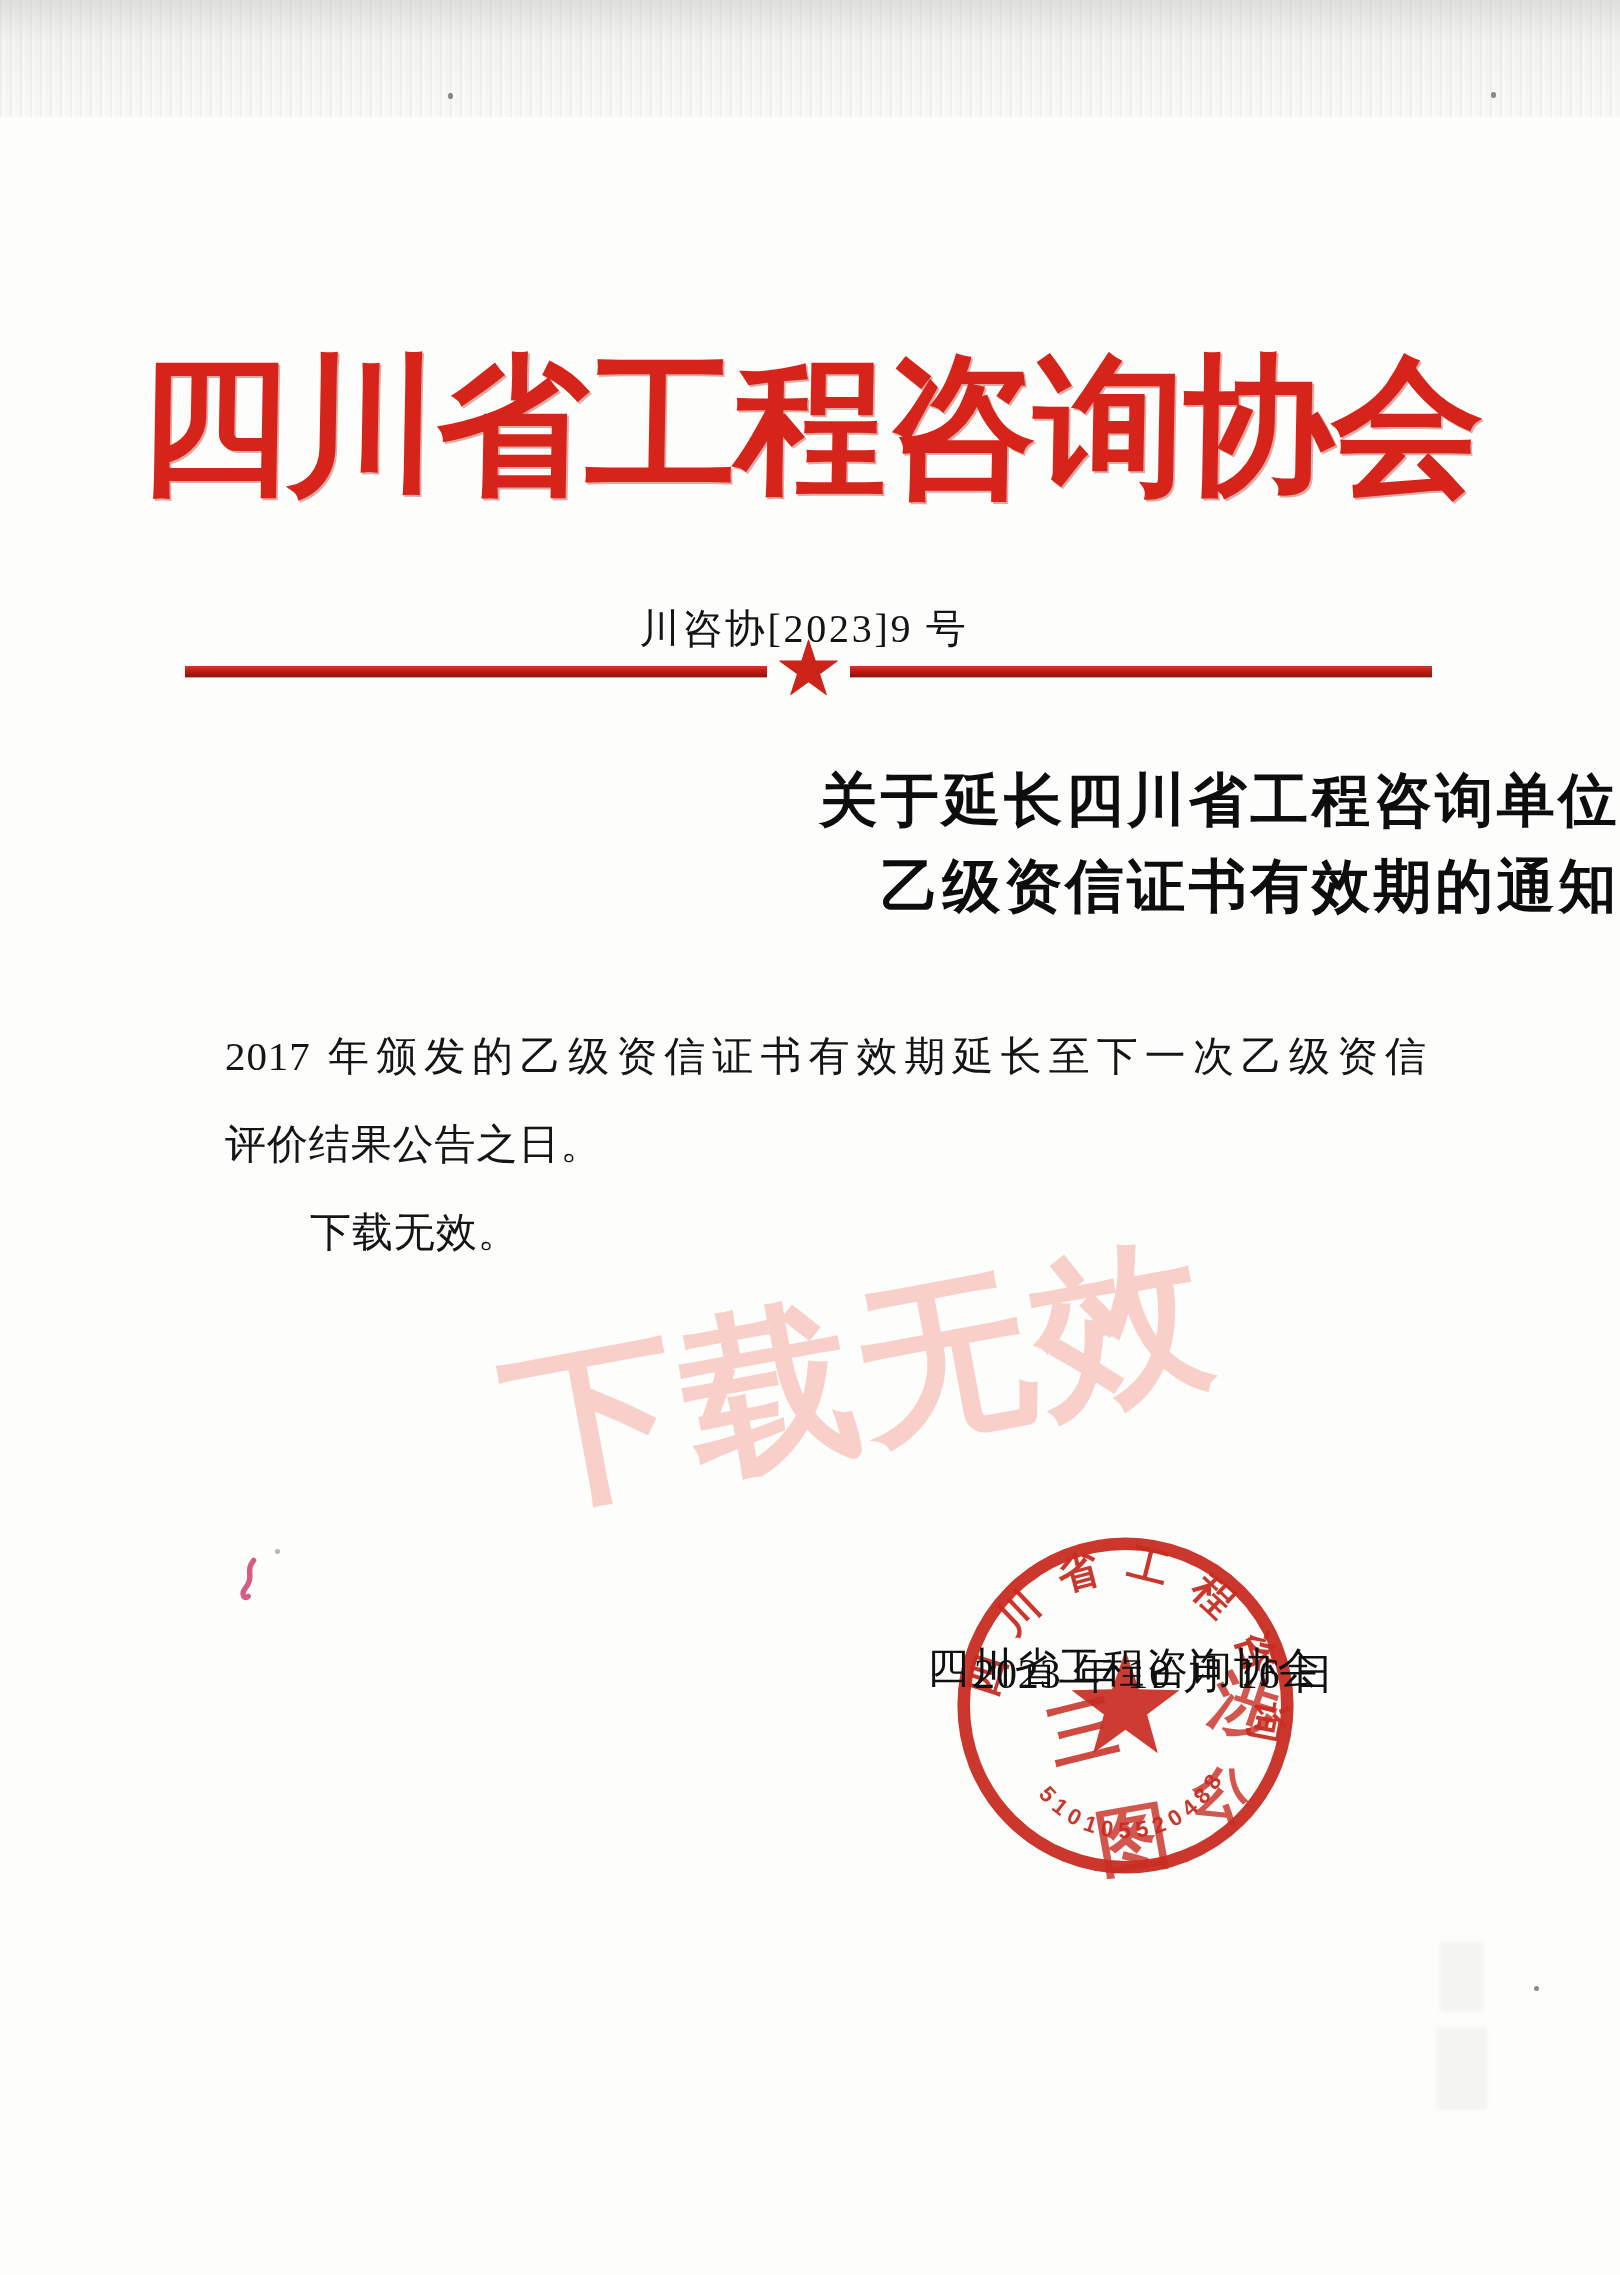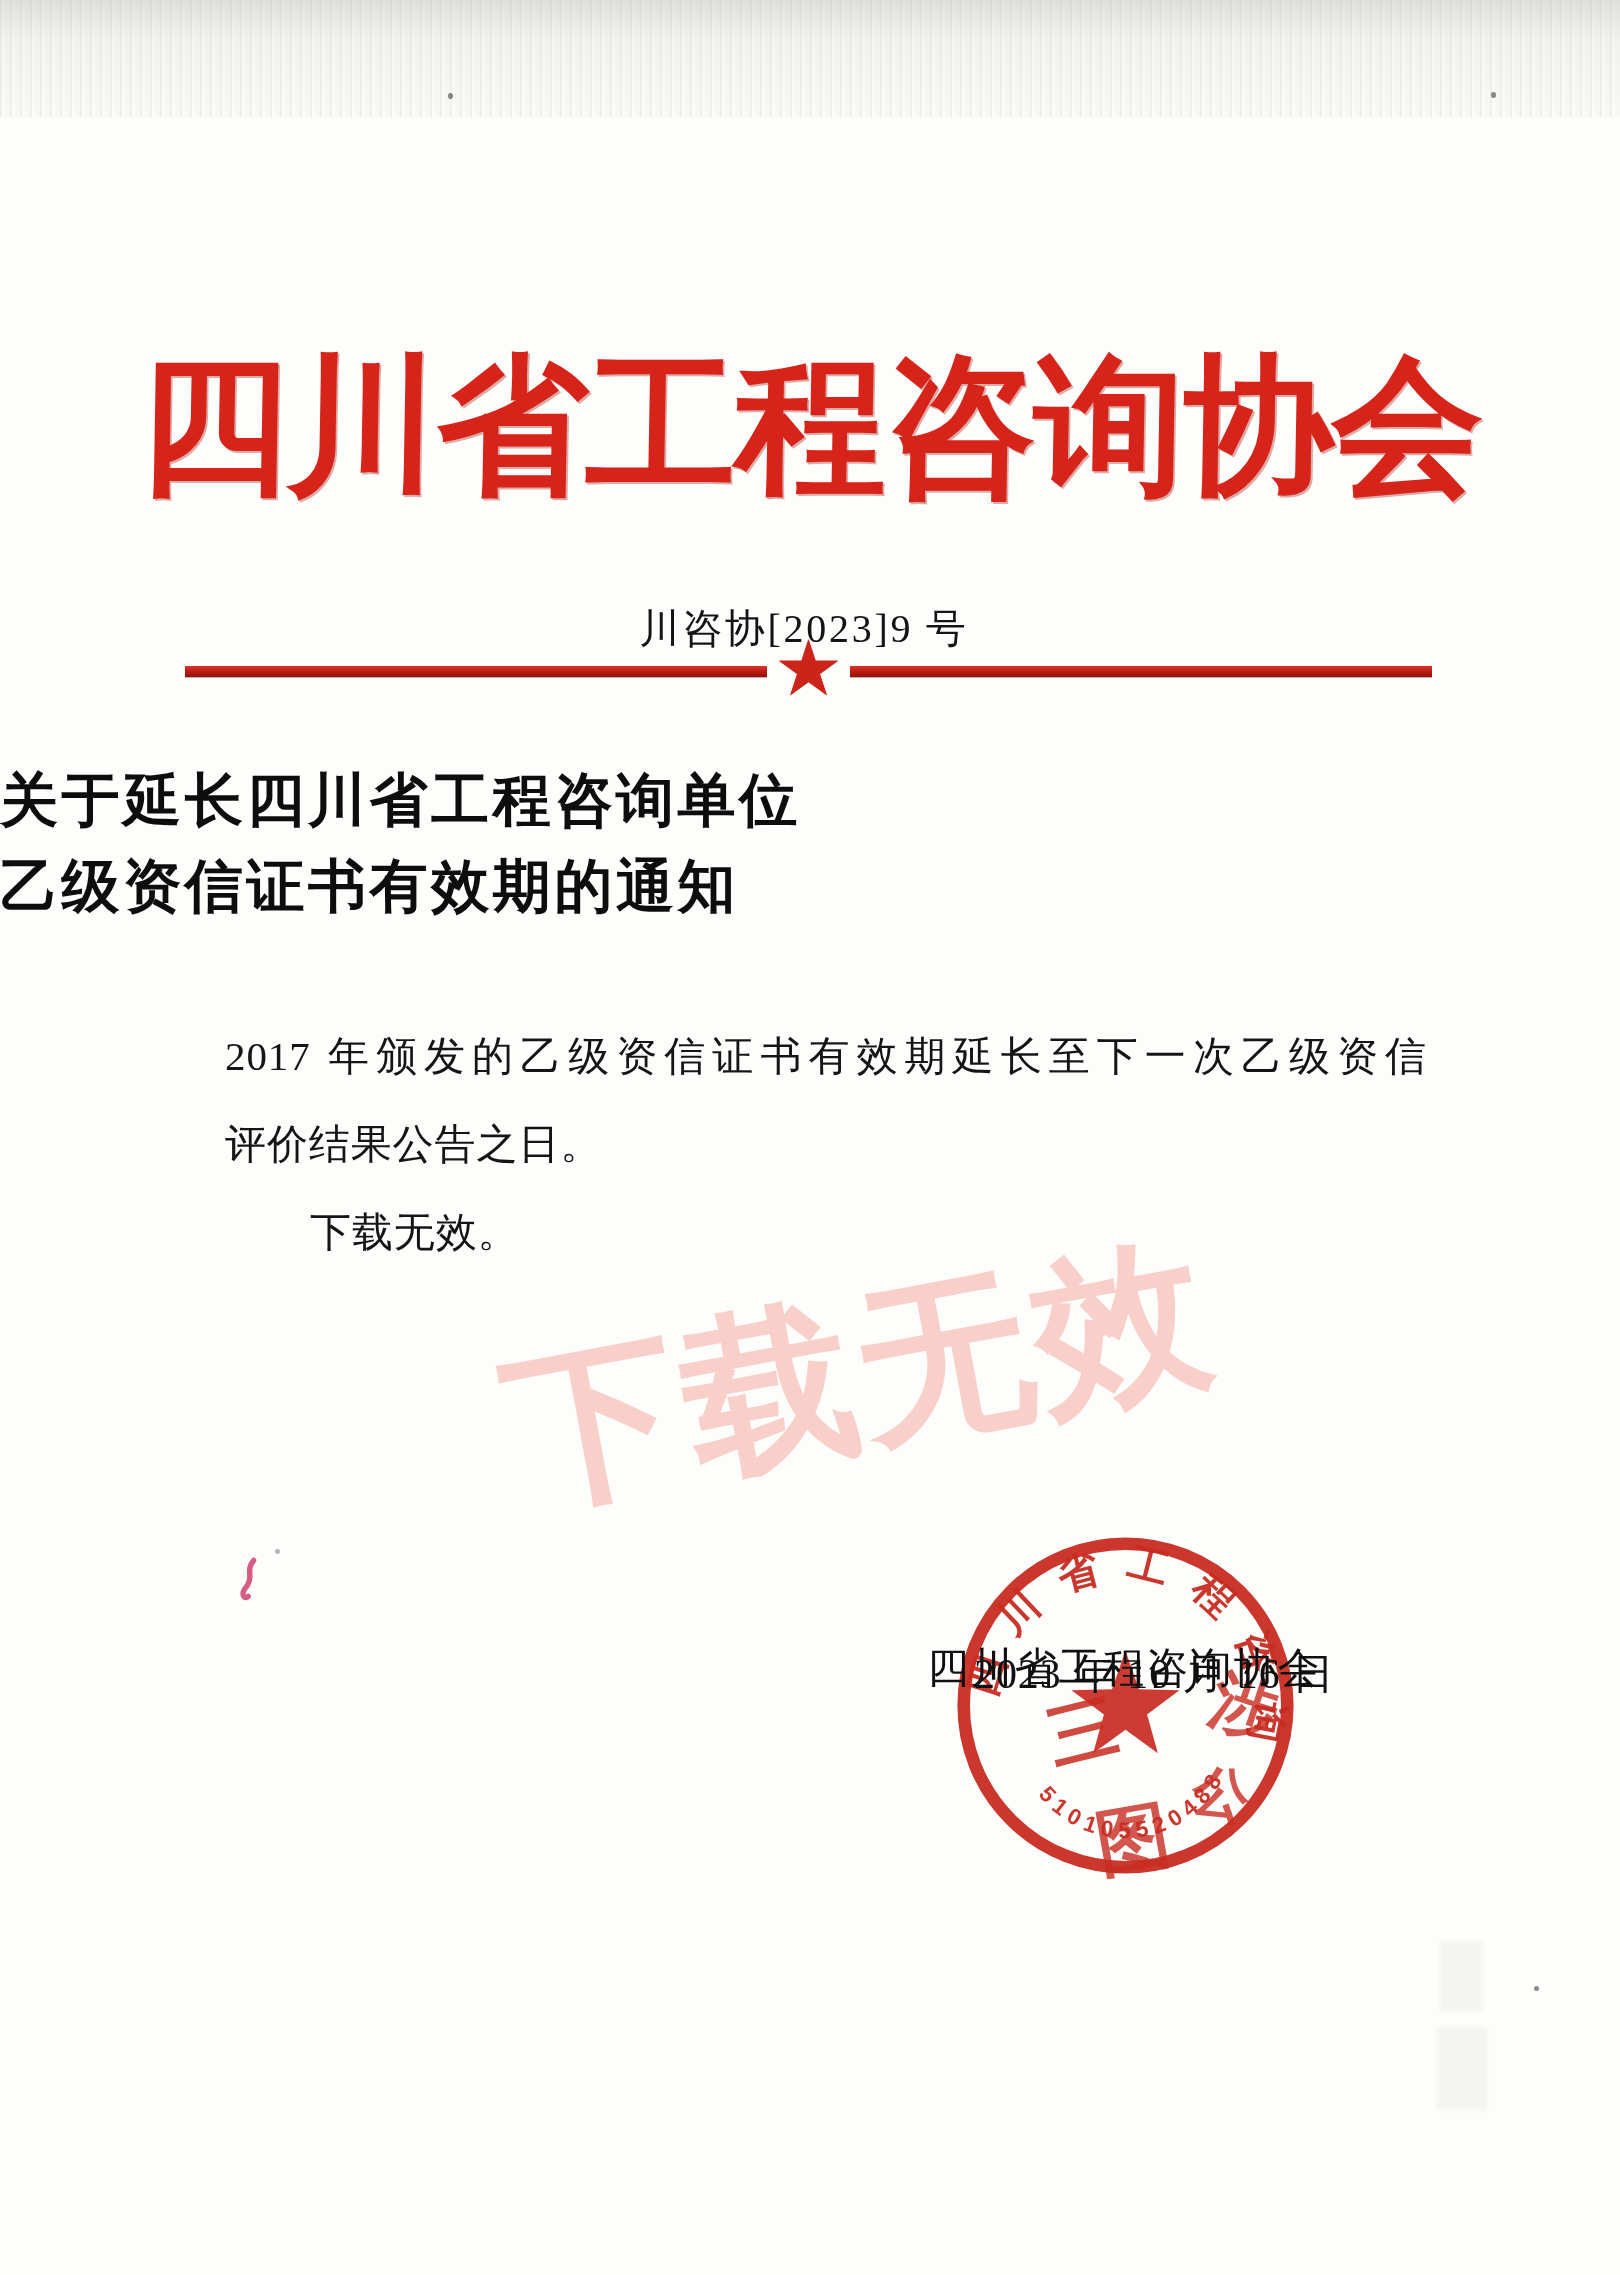--- a/index.html
+++ b/index.html
@@ -37,21 +37,21 @@
     box-shadow:0 0.9px 0 rgba(120,15,8,.4);
   }
   .divider .star{
     width:83px;text-align:center;font-size:77px;line-height:77px;
     color:#cd2419;margin-top:-5.4px;
     font-family:"DejaVu Sans",sans-serif;
     text-shadow:0 0 0.9px #a01408;
   }
   .notice-title{
     position:absolute;left:0;top:758px;width:1620px;
-    text-align:left;font-weight:bold;color:#0d0d0d;
+    text-align:right;font-weight:bold;color:#0d0d0d;
     font-size:58px;line-height:86px;letter-spacing:3.6px;
   }
   .body-text{
     position:absolute;left:225px;top:1012px;width:1202px;
     font-size:41px;color:#151515;letter-spacing:0.9px;
   }
   .body-text .bline{height:88px;line-height:88px;white-space:nowrap;}
   .body-text .indent{text-indent:85px;}
   .body-text .justify{white-space:normal;text-align:justify;text-align-last:justify;}
   .watermark{

